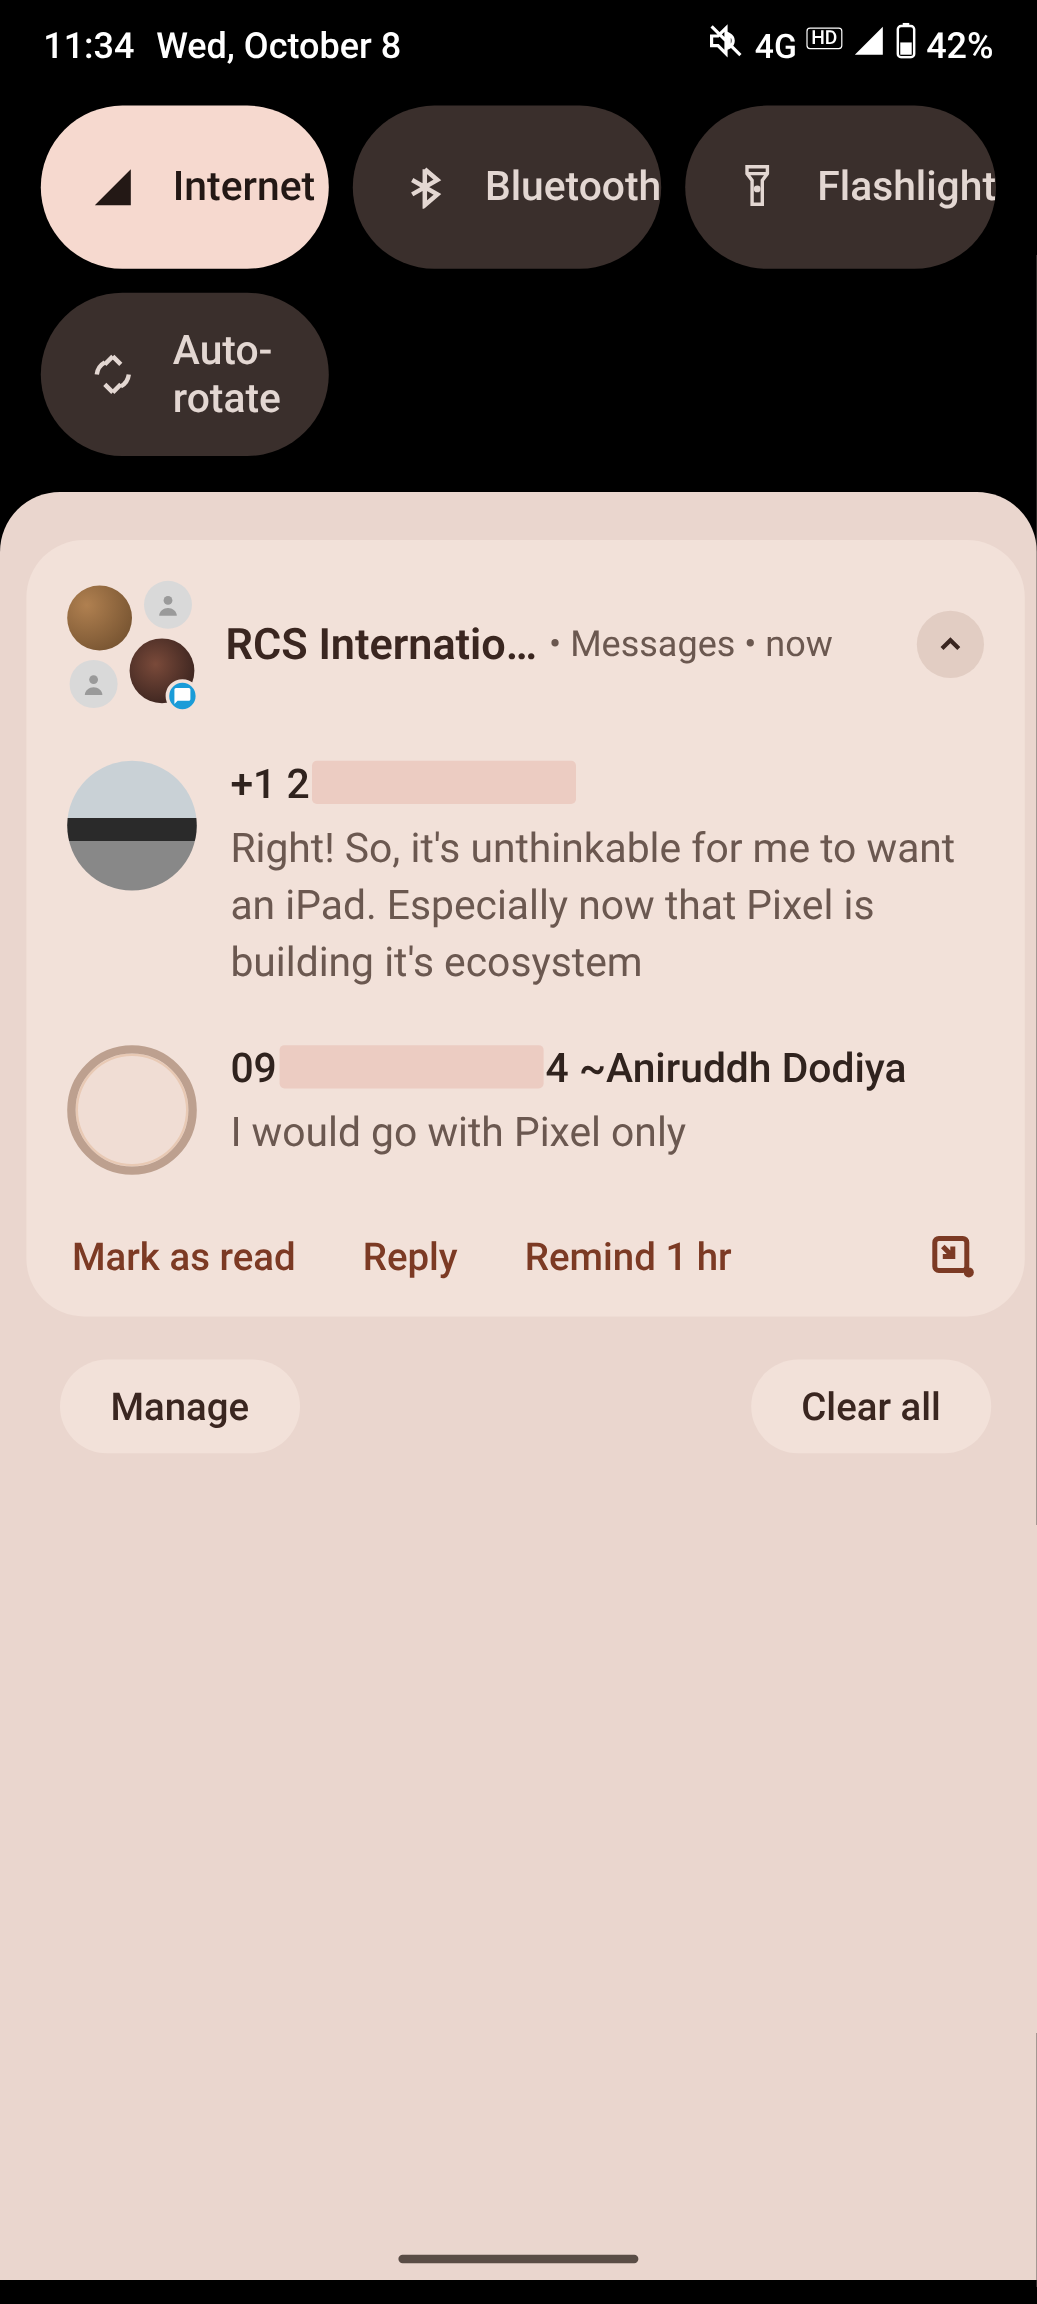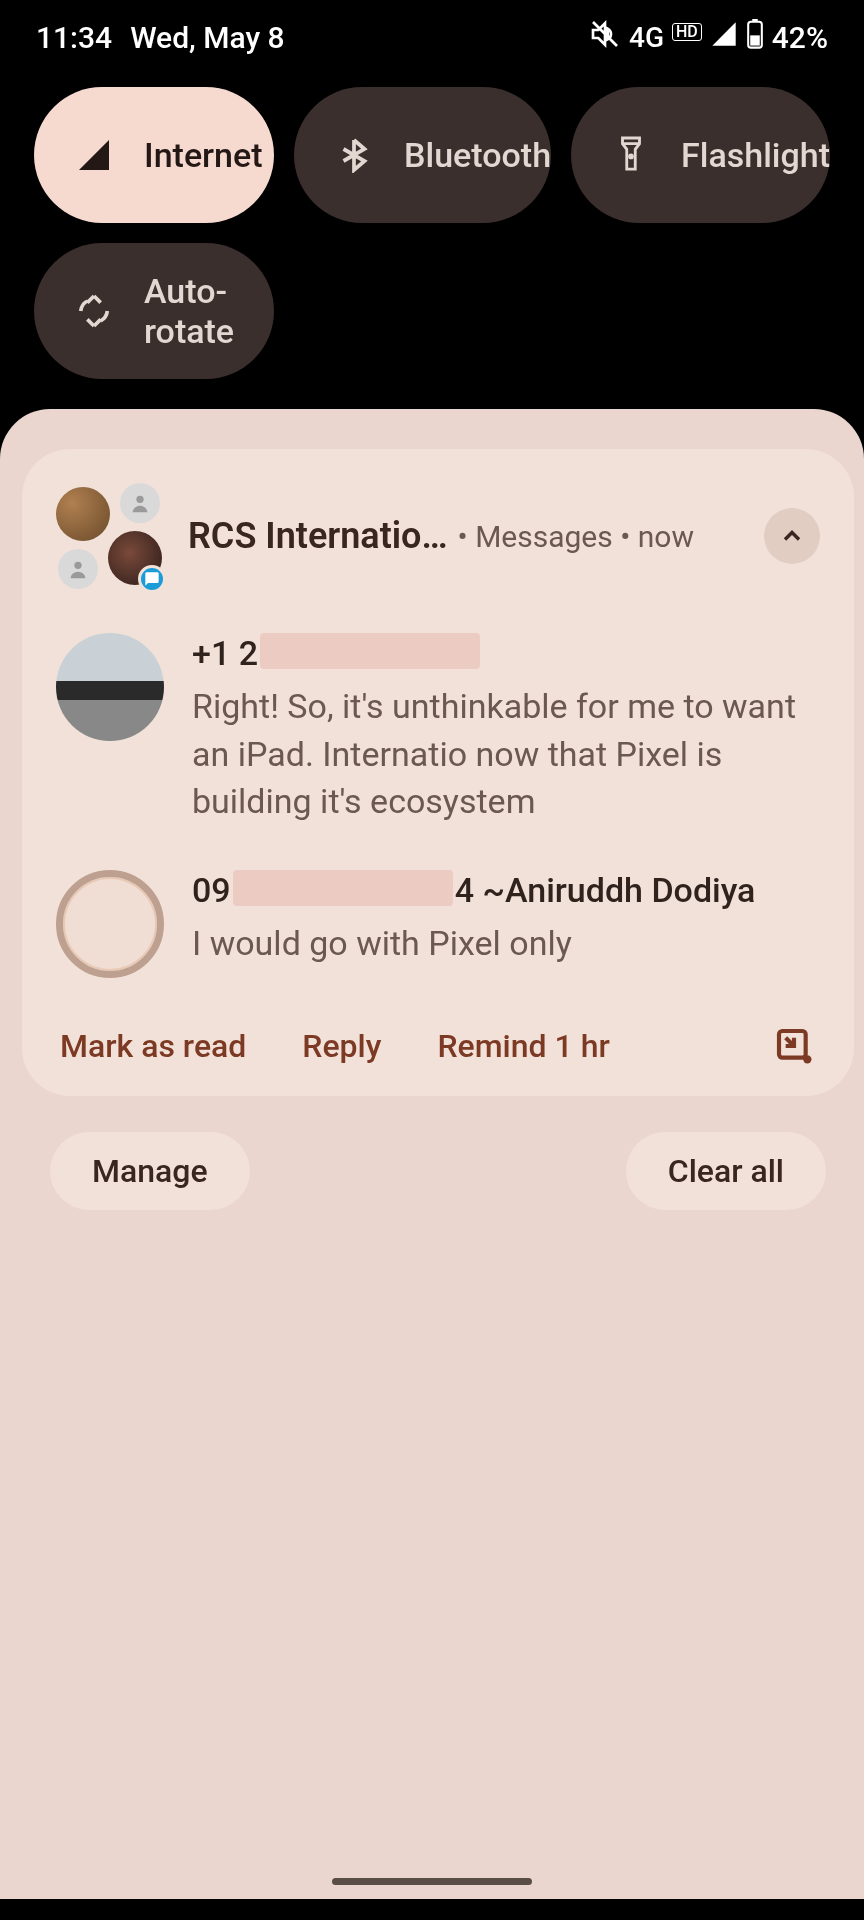--- a/index.html
+++ b/index.html
@@ -209,21 +209,21 @@
     border-radius: 4px;
     background:#5a4d46;
   }
 </style>
 </head>
 <body>
 
 <div class="status-bar">
   <div class="status-left">
     <span>11:34</span>
-    <span>Wed, May 8</span>
+    <span>Wed, October 8</span>
   </div>
   <div class="status-right">
     <span>
       <svg width="32" height="32" viewBox="0 0 24 24">
           <path d="M3 9v6h4l5 5V4L7 9H3zm13.5 3a4.5 4.5 0 0 0-2.5-4v8a4.5 4.5 0 0 0 2.5-4zM3 3l18 18" stroke="#fff" stroke-width="2" fill="none"></path>
         </svg>
     </span>
     <span style="font-size:28px;">4G</span>
     <span class="hd-box">HD</span>
     <span>
@@ -316,21 +316,21 @@
       </div>
     </div>
 
     <div class="msg">
       <div class="msg-avatar car"></div>
       <div class="msg-body">
         <div class="msg-sender">
           <span>+1 2</span>
             <span class="redact" style="width:220px"></span>
         </div>
-        <div class="msg-text">Right! So, it's unthinkable for me to want an iPad. Internatio now that Pixel is building it's ecosystem</div>
+        <div class="msg-text">Right! So, it's unthinkable for me to want an iPad. Especially now that Pixel is building it's ecosystem</div>
       </div>
     </div>
 
     <div class="msg">
       <div class="msg-avatar ring"></div>
       <div class="msg-body">
         <div class="msg-sender">
           <span>09</span>
             <span class="redact" style="width:220px"></span>
             <span>4 ~Aniruddh Dodiya</span>

